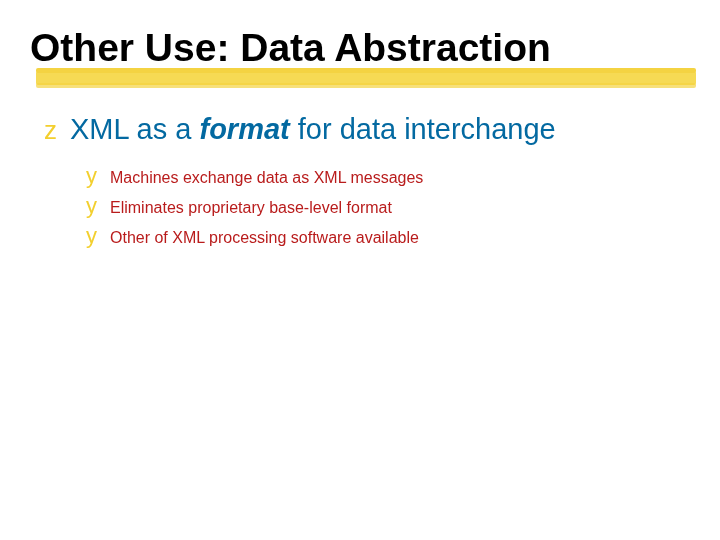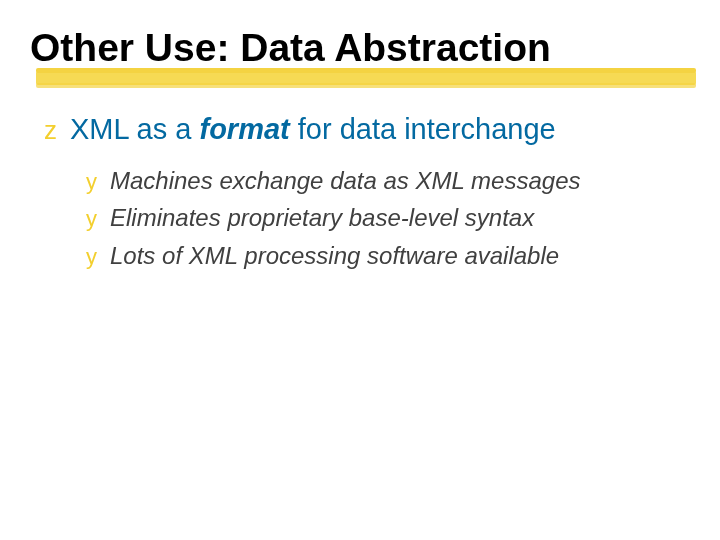--- a/index.html
+++ b/index.html
@@ -43,21 +43,21 @@
   .sub { padding-left: 42px; }
   .l2 { display: flex; align-items: baseline; margin-bottom: 6px; }
   .bullet-y {
     font-family: "Zapf Dingbats", "Wingdings", sans-serif;
     color: #f3cf2e;
     font-size: 22px;
     line-height: 1;
     width: 24px;
     flex: 0 0 24px;
   }
-  .l2-text { font-size: 24px; color: #404040; line-height: 1.3; font-style: italic; }
+  .l2-text { font-size: 16px; color: #b91c1c; line-height: 1.3; }
 </style>
 </head>
 <body>
 
 <div class="slide">
   <div class="title-wrap">
     <h1 class="title">Other Use: Data Abstraction</h1>
     <div class="underline"></div>
   </div>
 
@@ -69,21 +69,21 @@
       </span>
     </div>
 
     <div class="sub">
       <div class="l2">
         <span class="bullet-y">y</span>
         <span class="l2-text">Machines exchange data as XML messages</span>
       </div>
       <div class="l2">
         <span class="bullet-y">y</span>
-        <span class="l2-text">Eliminates proprietary base-level syntax</span>
+        <span class="l2-text">Eliminates proprietary base-level format</span>
       </div>
       <div class="l2">
         <span class="bullet-y">y</span>
-        <span class="l2-text">Lots of XML processing software available</span>
+        <span class="l2-text">Other of XML processing software available</span>
       </div>
     </div>
   </div>
 </div>
 
 </body></html>

